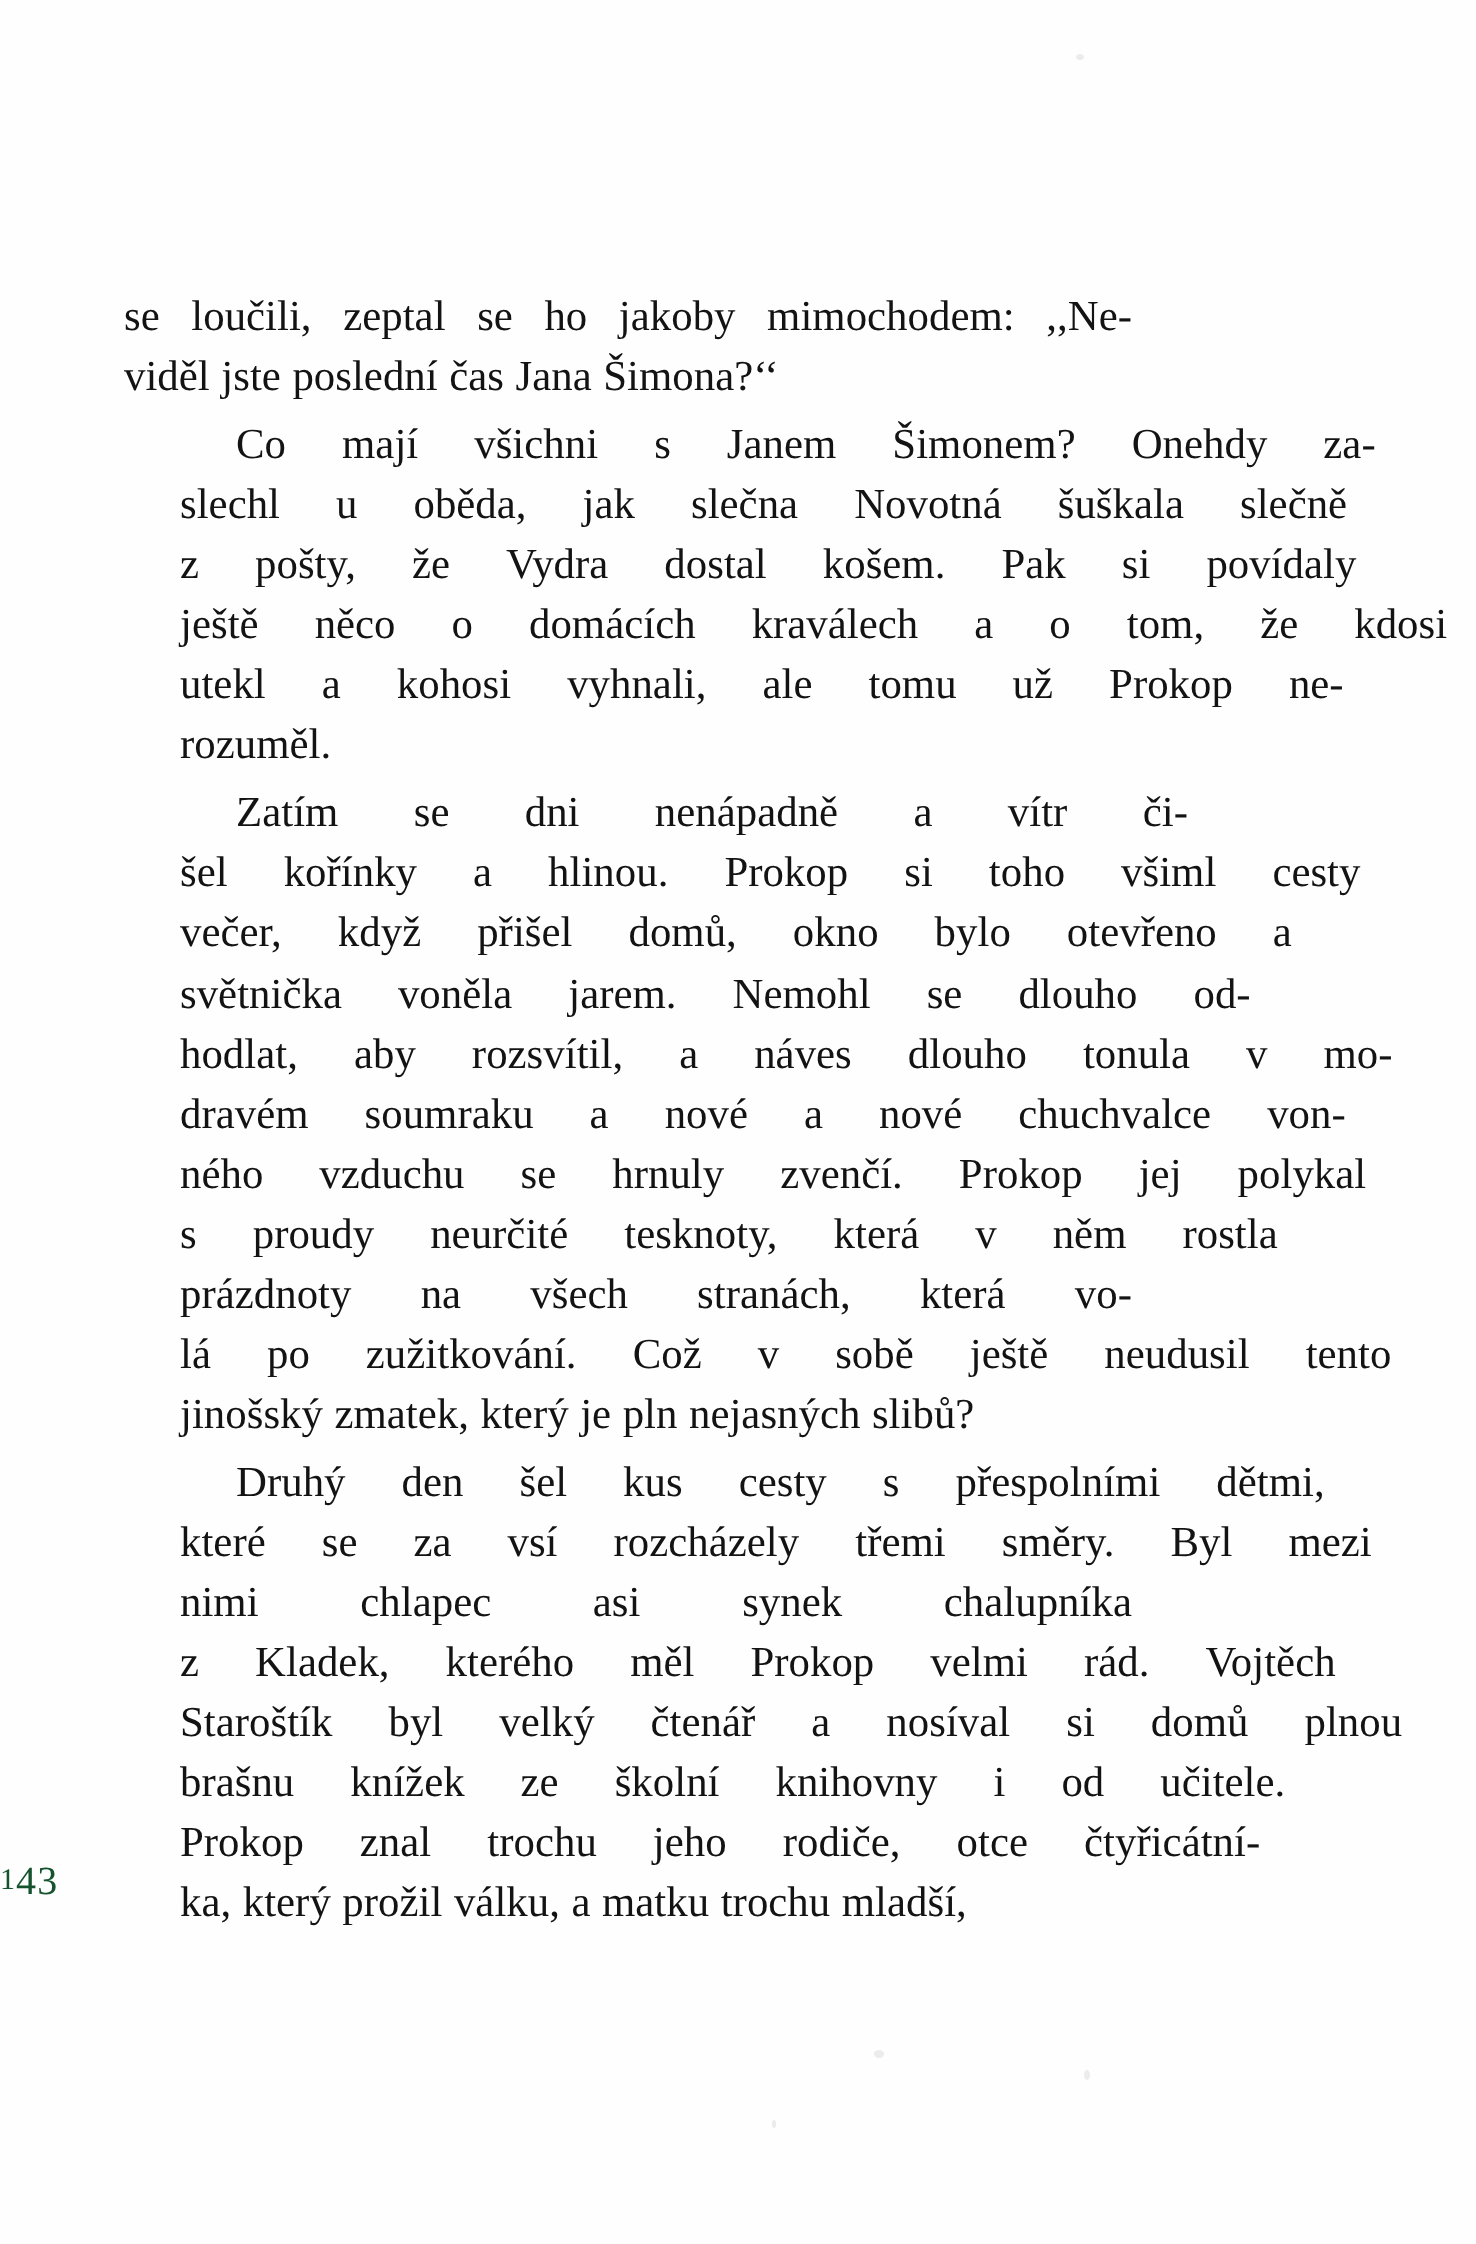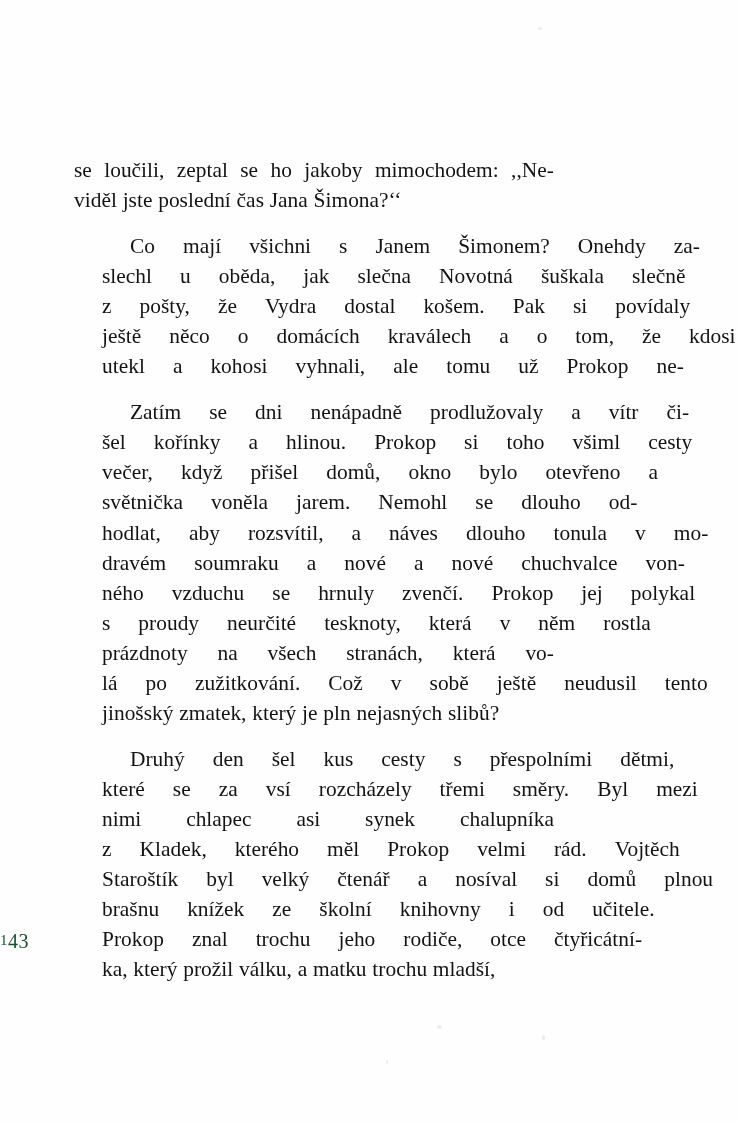--- a/index.html
+++ b/index.html
@@ -24,21 +24,21 @@
     border-radius: 50%;
     opacity: .55;
   }
   .textblock {
     position: absolute;
     left: 58px;
     top: 139px;
     width: 512px;
   }
   .para {
-    margin: 16px;
+    margin: 4px;
     text-align: justify;
     text-align-last: left;
     font-size: 21.4px;
     line-height: 30.05px;
     letter-spacing: .02px;
     word-spacing: .4px;
     color: #131313;
     font-family: Liberation Serif, serif;
   }
   .para.indent {
@@ -146,28 +146,28 @@
           <span>utekl</span>
           <span>a</span>
           <span>kohosi</span>
           <span>vyhnali,</span>
           <span>ale</span>
           <span>tomu</span>
           <span>už</span>
           <span>Prokop</span>
           <span>ne-</span>
         </span>
+        <span class="line">rozuměl.</span>
       </p>
       <p class="para indent">
         <span class="line-j line-ind">
           <span>Zatím</span>
           <span>se</span>
           <span>dni</span>
           <span>nenápadně</span>
-          <span>prodlužovaly</span>
           <span>a</span>
           <span>vítr</span>
           <span>či-</span>
         </span>
         <span class="line-j">
           <span>šel</span>
           <span>kořínky</span>
           <span>a</span>
           <span>hlinou.</span>
           <span>Prokop</span>

